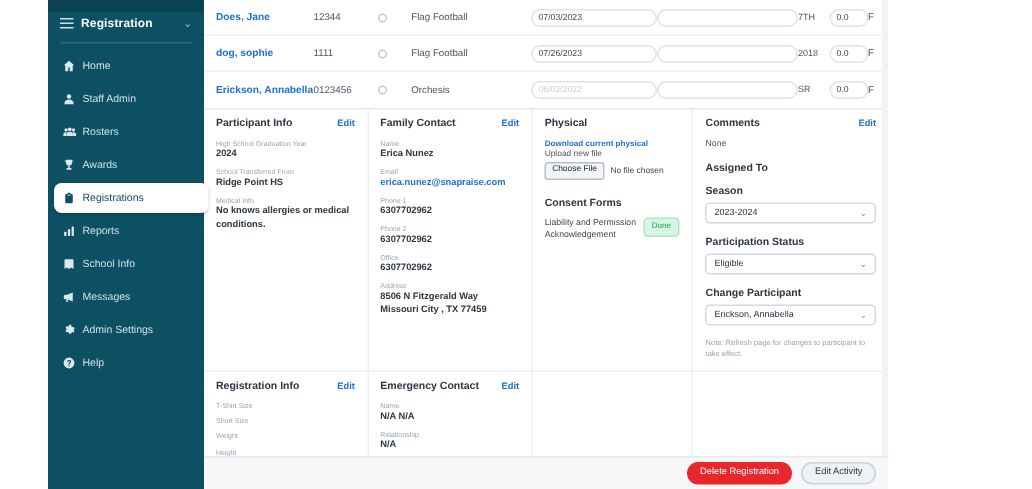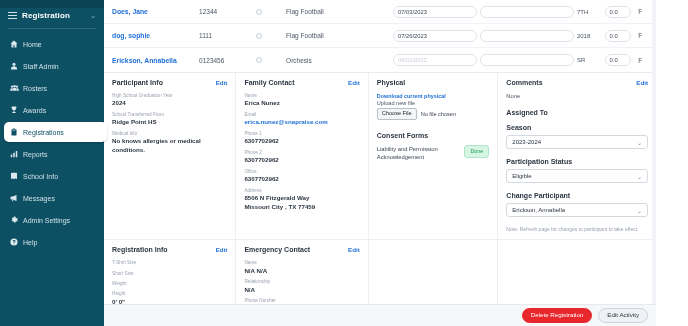--- a/index.html
+++ b/index.html
@@ -4,21 +4,21 @@
 <style>
   * { box-sizing: border-box; }
   html, body {
     margin: 0; padding: 0;
     width: 688px; height: 326px;
     overflow: hidden;
     background: #ffffff;
     font-family: "Liberation Sans", sans-serif;
     -webkit-font-smoothing: antialiased;
   }
-  #app { position: relative; width: 656px; height: 326px; display: flex; }
+  #app { position: relative; width: 592px; height: 326px; display: flex; padding-left: 32px; }
 
   
   .sidebar {
     width: 104px; height: 326px;
     background: #0d4f63;
     position: relative;
     flex: 0 0 104px;
     z-index: 5;
   }
   .sidebar-top {

